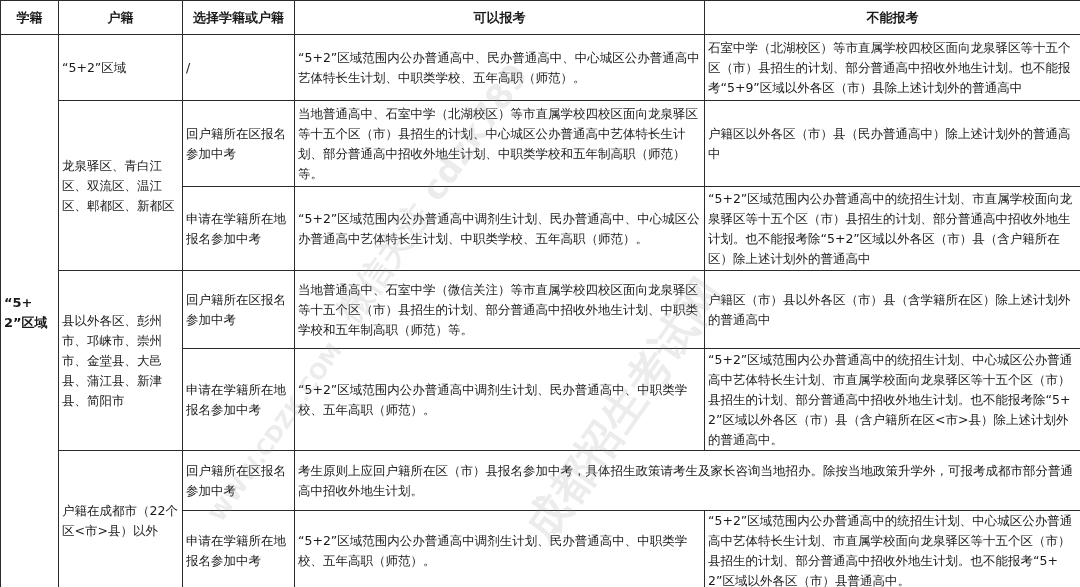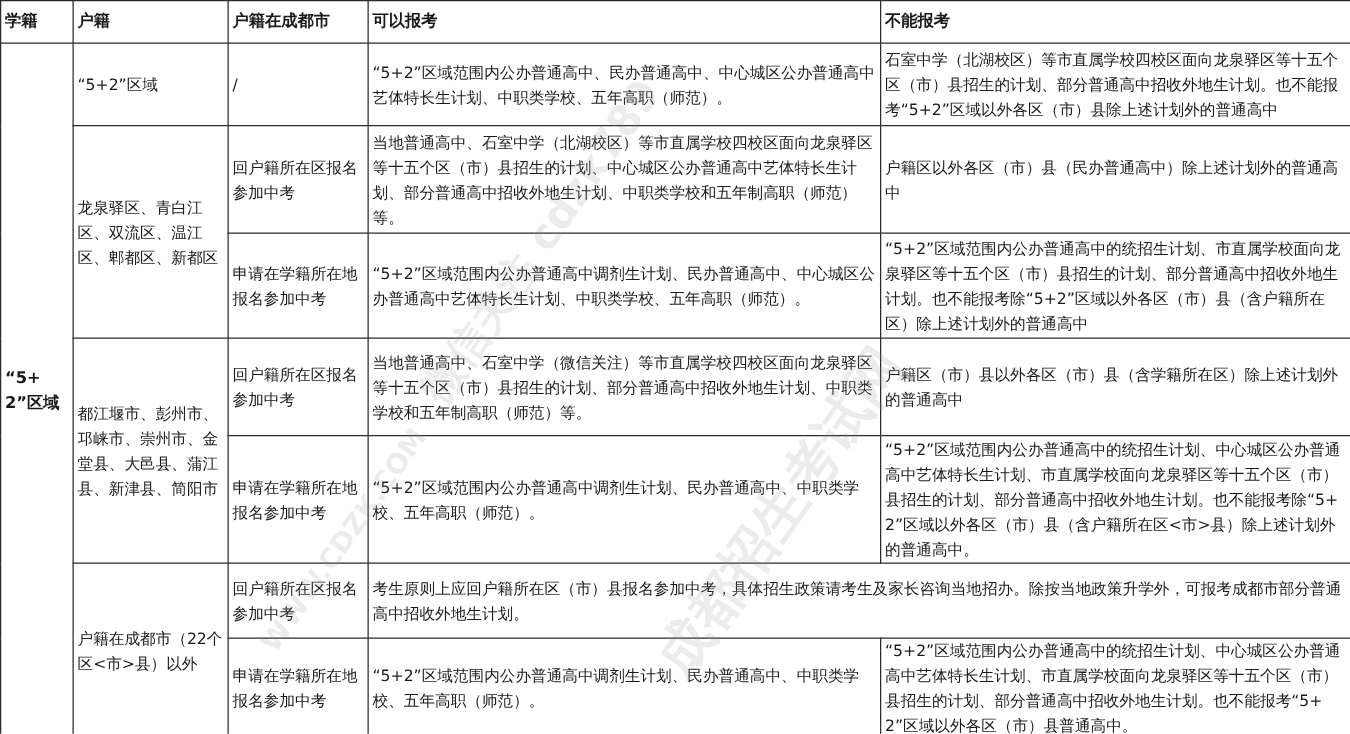--- a/index.html
+++ b/index.html
@@ -9,21 +9,21 @@
     width: 1080px; height: 587px;
     border-collapse: collapse; table-layout: fixed;
     font-size: 12.5px; line-height: 20px;
   }
   table.policy th, table.policy td {
     border: 1.5px solid #2b2b2b;
     padding: 0 3px;
     vertical-align: middle;
     word-break: break-all;
   }
-  table.policy th { font-weight: bold; font-size: 13px; height: 33px; text-align: left; }
+  table.policy th { font-weight: bold; font-size: 13px; height: 33px; text-align: center; }
   td.center { text-align: left; }
   td.left { text-align: left; }
   td.bold { font-weight: bold; font-size: 13px; }
   col.c1 { width: 58px; }
   col.c2 { width: 124px; }
   col.c3 { width: 112px; }
   col.c4 { width: 410px; }
   col.c5 { width: 376px; }
   .watermark {
     position: absolute; pointer-events: none; color: rgba(150,150,150,0.18);
@@ -38,46 +38,46 @@
       <col class="c1">
       <col class="c2">
       <col class="c3">
       <col class="c4">
       <col class="c5">
     </colgroup>
   <thead>
     <tr>
       <th>学籍</th>
       <th>户籍</th>
-      <th>户籍在成都市</th>
+      <th>选择学籍或户籍</th>
       <th>可以报考</th>
       <th>不能报考</th>
     </tr>
   </thead>
   <tbody>
     <tr style="height:66px">
       <td rowspan="7" class="center bold">“5+2”区域</td>
       <td class="center">“5+2”区域</td>
       <td class="center">/</td>
       <td class="left">“5+2”区域范围内公办普通高中、民办普通高中、中心城区公办普通高中艺体特长生计划、中职类学校、五年高职（师范）。</td>
-      <td class="left">石室中学（北湖校区）等市直属学校四校区面向龙泉驿区等十五个区（市）县招生的计划、部分普通高中招收外地生计划。也不能报考“5+2”区域以外各区（市）县除上述计划外的普通高中</td>
+      <td class="left">石室中学（北湖校区）等市直属学校四校区面向龙泉驿区等十五个区（市）县招生的计划、部分普通高中招收外地生计划。也不能报考“5+9”区域以外各区（市）县除上述计划外的普通高中</td>
     </tr>
     <tr style="height:86px">
       <td rowspan="2" class="center">龙泉驿区、青白江区、双流区、温江区、郫都区、新都区</td>
       <td class="center">回户籍所在区报名参加中考</td>
       <td class="left">当地普通高中、石室中学（北湖校区）等市直属学校四校区面向龙泉驿区等十五个区（市）县招生的计划、中心城区公办普通高中艺体特长生计划、部分普通高中招收外地生计划、中职类学校和五年制高职（师范）等。</td>
       <td class="left">户籍区以外各区（市）县（民办普通高中）除上述计划外的普通高中</td>
     </tr>
     <tr style="height:84px">
       <td class="center">申请在学籍所在地报名参加中考</td>
       <td class="left">“5+2”区域范围内公办普通高中调剂生计划、民办普通高中、中心城区公办普通高中艺体特长生计划、中职类学校、五年高职（师范）。</td>
       <td class="left">“5+2”区域范围内公办普通高中的统招生计划、市直属学校面向龙泉驿区等十五个区（市）县招生的计划、部分普通高中招收外地生计划。也不能报考除“5+2”区域以外各区（市）县（含户籍所在区）除上述计划外的普通高中</td>
     </tr>
     <tr style="height:78px">
-      <td rowspan="2" class="left">都江堰市、彭州市、邛崃市、崇州市、金堂县、大邑县、蒲江县、新津县、简阳市</td>
+      <td rowspan="2" class="left">县以外各区、彭州市、邛崃市、崇州市、金堂县、大邑县、蒲江县、新津县、简阳市</td>
       <td class="center">回户籍所在区报名参加中考</td>
       <td class="left">当地普通高中、石室中学（微信关注）等市直属学校四校区面向龙泉驿区等十五个区（市）县招生的计划、部分普通高中招收外地生计划、中职类学校和五年制高职（师范）等。</td>
       <td class="left">户籍区（市）县以外各区（市）县（含学籍所在区）除上述计划外的普通高中</td>
     </tr>
     <tr style="height:102px">
       <td class="center">申请在学籍所在地报名参加中考</td>
       <td class="left">“5+2”区域范围内公办普通高中调剂生计划、民办普通高中、中职类学校、五年高职（师范）。</td>
       <td class="left">“5+2”区域范围内公办普通高中的统招生计划、中心城区公办普通高中艺体特长生计划、市直属学校面向龙泉驿区等十五个区（市）县招生的计划、部分普通高中招收外地生计划。也不能报考除“5+2”区域以外各区（市）县（含户籍所在区&lt;市&gt;县）除上述计划外的普通高中。</td>
     </tr>
     <tr style="height:60px">

